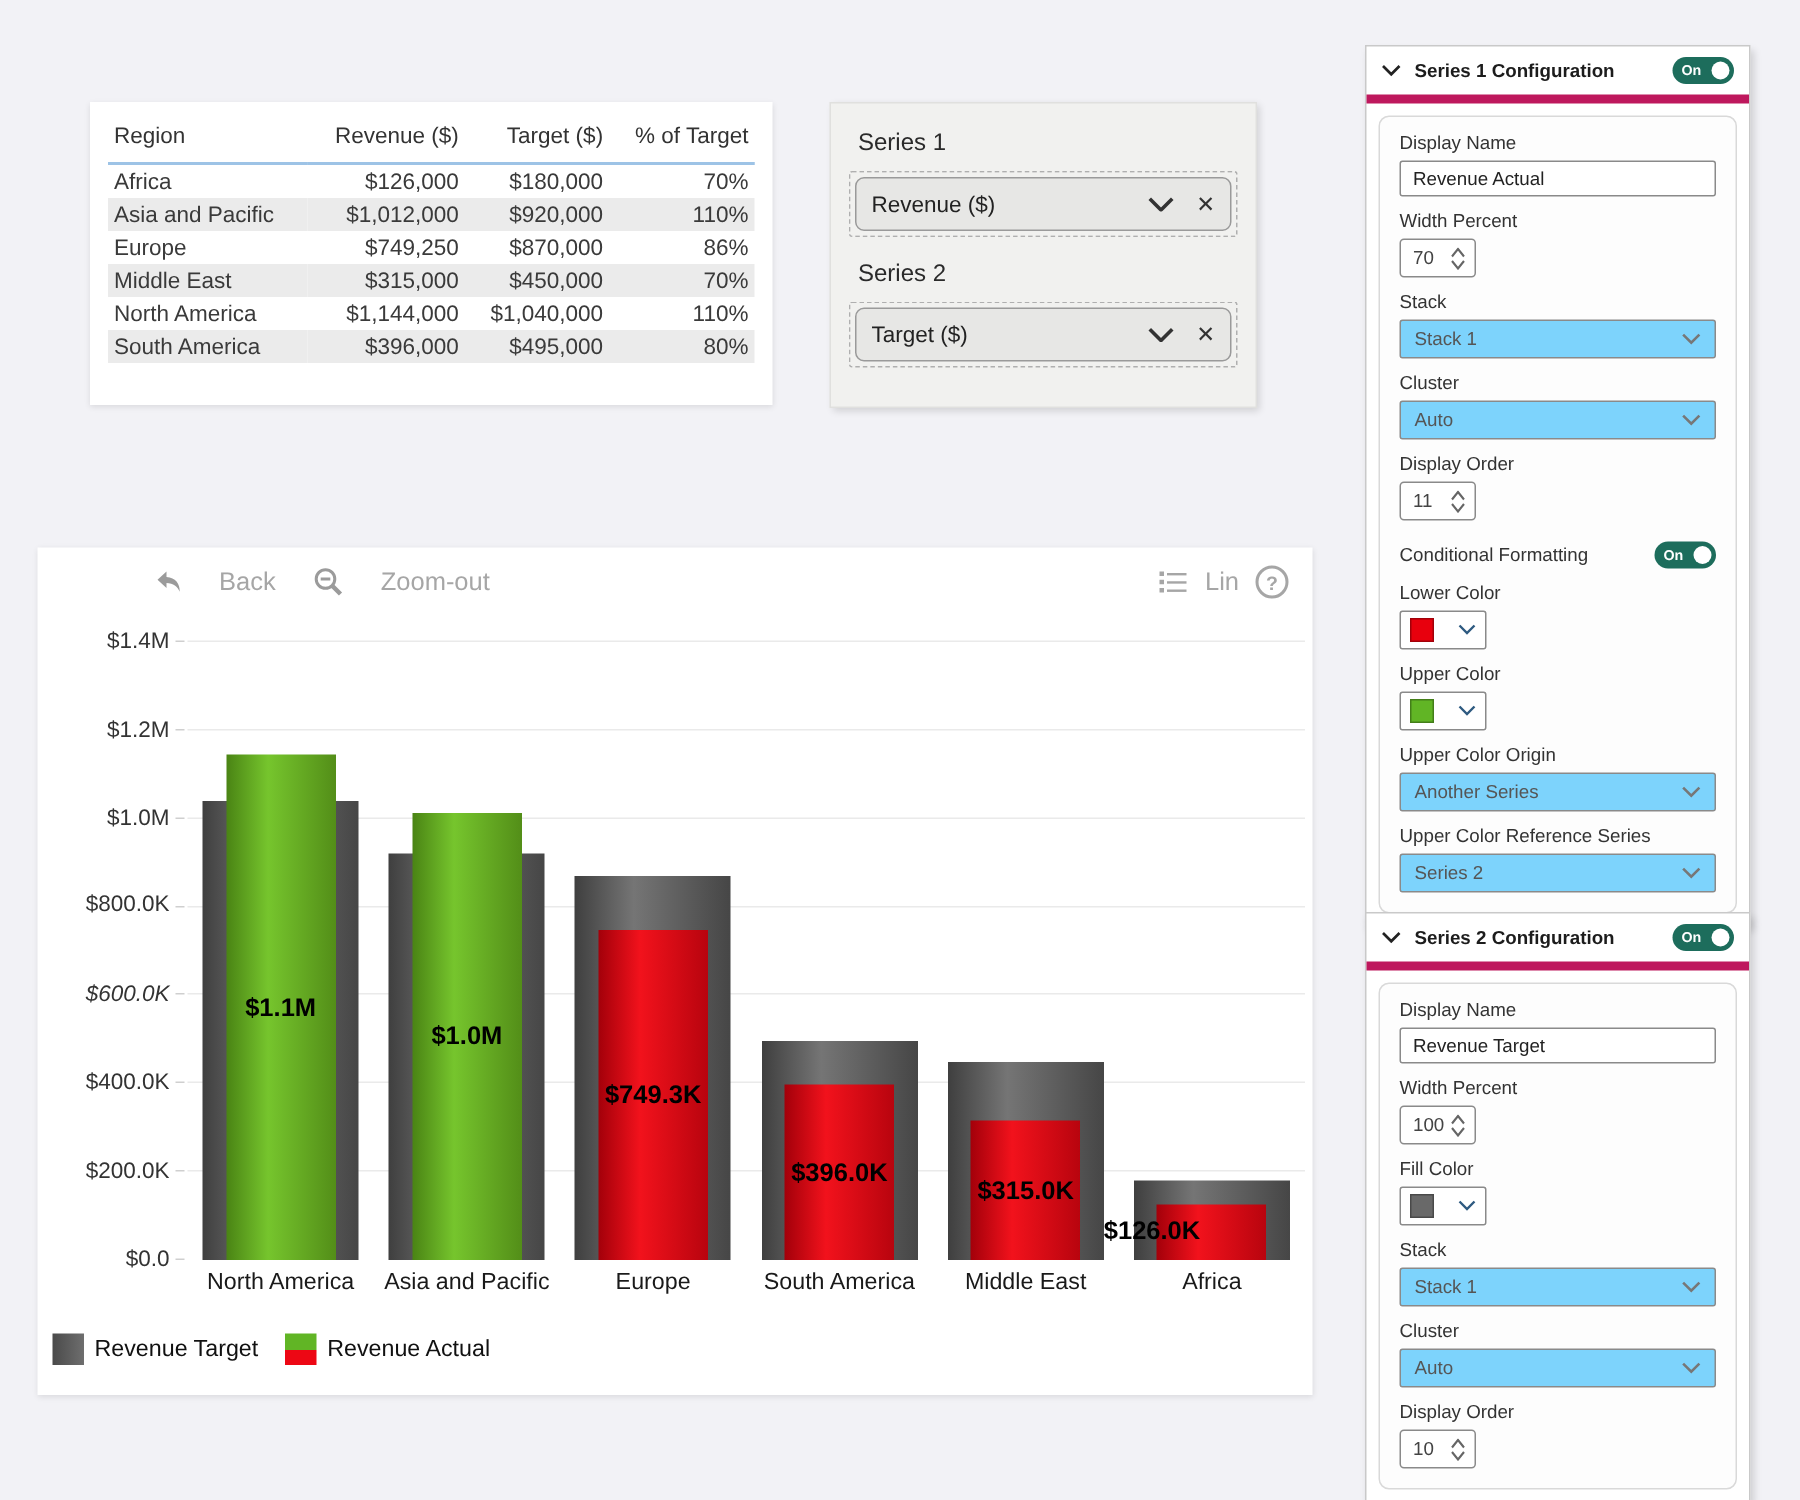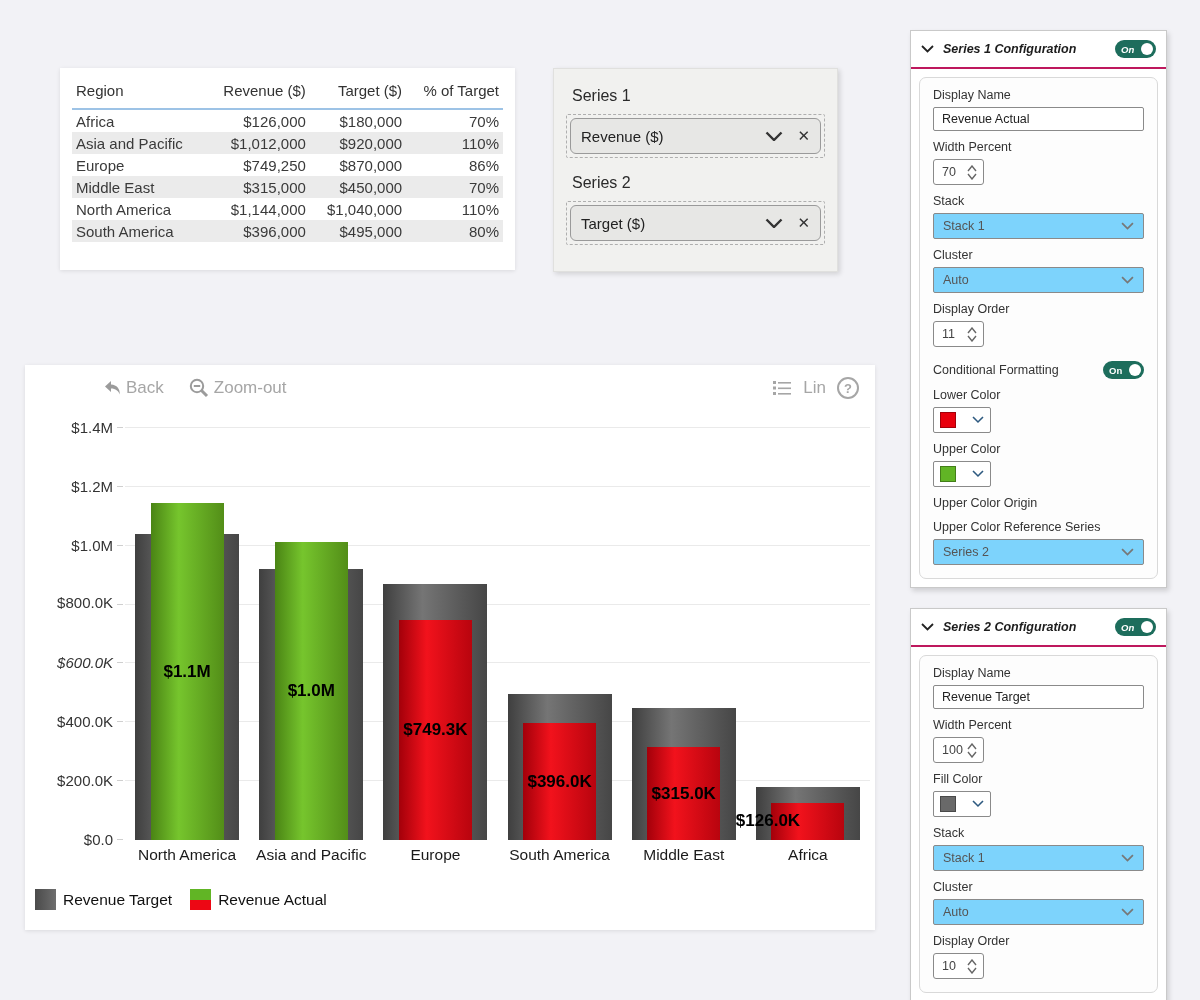--- a/index.html
+++ b/index.html
@@ -49,21 +49,21 @@
   .pill .grow { flex:1; }
   .pill .x { font-size:15px; color:#333; margin-left:14px; }
 
   
   .chart-card { left:25px; top:365px; width:850px; height:565px;
     box-shadow:0 1px 4px rgba(0,0,0,.10); }
   .chart-toolbar {
     position:absolute; top:12px; left:78px; display:flex; gap:24px;
     align-items:center; color:#a6a6a6; font-size:17px;
   }
-  .tool-btn { display:flex; align-items:center; gap:4px; cursor:pointer; }
+  .tool-btn { display:flex; align-items:center; gap:24px; cursor:pointer; }
   .chart-toolbar-right {
     position:absolute; top:12px; right:16px; display:flex; gap:11px;
     align-items:center; color:#a6a6a6; font-size:17px;
   }
   .help-circle {
     width:22px; height:22px; border:2px solid #a6a6a6; border-radius:50%;
     display:flex; align-items:center; justify-content:center;
     font-size:13px; font-weight:bold; color:#a6a6a6;
   }
   .plot { position:absolute; left:100px; top:63px; width:745px; height:412px; }
@@ -96,22 +96,22 @@
 
   
   .panel {
     position:absolute; left:910px; width:257px; background:#fff;
     border:1px solid #c9c9c9; box-shadow:2px 3px 5px rgba(0,0,0,.15);
   }
   .panel-1 { top:30px; }
   .panel-2 { top:608px; }
   .panel-header {
     height:38px; display:flex; align-items:center; gap:9px;
-    padding:0 10px; border-bottom:2px solid #be185d;
-    font-size:12.5px; font-weight:bold; color:#1c1c1c;font-style:italic;
+    padding:0 10px; border-bottom:6px solid #be185d;
+    font-size:12.5px; font-weight:bold; color:#1c1c1c;
   }
   .panel-header .grow { flex:1; }
   .panel-body {
     margin:8px; border:1px solid #d9d9d9; border-radius:7px;
     background:#fdfdfd; padding:10px 13px 13px 13px;
   }
   .fld-label { font-size:12.5px; color:#333; margin:9px 0 4px 0; line-height:15px; }
   .fld-label.first { margin-top:0; }
   .ctl-text {
     height:24px; border:1px solid #8a8a8a; border-radius:2px; background:#fff;
@@ -397,20 +397,27 @@
       </div>
       <div class="fld-label">Upper Color</div>
       <div class="ctl-color">
         <div class="sw" style="background: rgb(97, 181, 37);"></div>
         <span class="grow"></span>
         <svg width="12" height="7.199999999999999" viewBox="0 0 12 7.2">
           <polyline points="1,1 6,6 11,1" fill="none" stroke="#2e5a80" stroke-width="1.6"></polyline>
         </svg>
       </div>
       <div class="fld-label">Upper Color Origin</div>
+      <div class="ctl-select">
+        <span>Another Series</span>
+        <span class="grow"></span>
+        <svg width="13" height="7.8" viewBox="0 0 12 7.2">
+          <polyline points="1,1 6,6 11,1" fill="none" stroke="#777" stroke-width="1.6"></polyline>
+        </svg>
+      </div>
       <div class="fld-label">Upper Color Reference Series</div>
       <div class="ctl-select">
         <span>Series 2</span>
         <span class="grow"></span>
         <svg width="13" height="7.8" viewBox="0 0 12 7.2">
           <polyline points="1,1 6,6 11,1" fill="none" stroke="#777" stroke-width="1.6"></polyline>
         </svg>
       </div>
     </div>
   </div>

